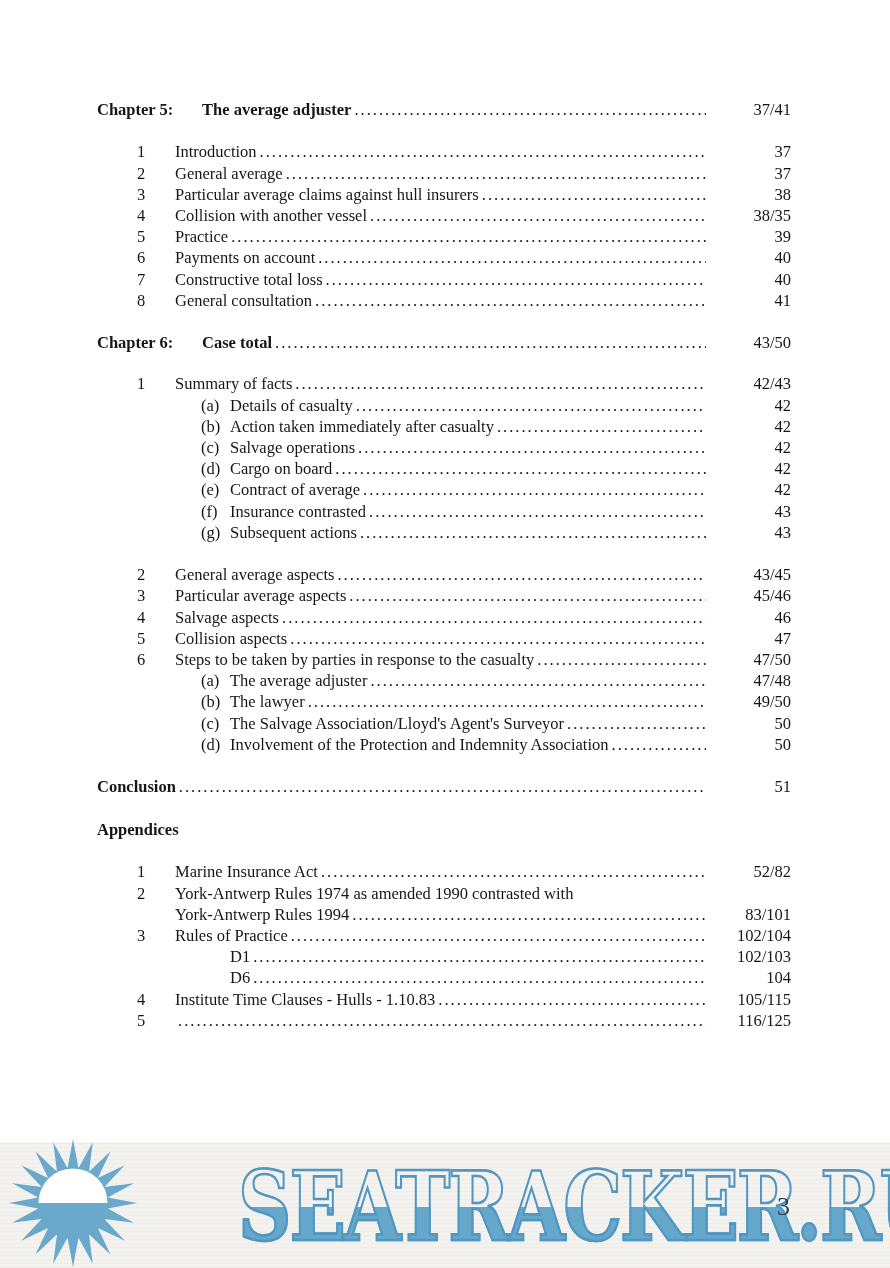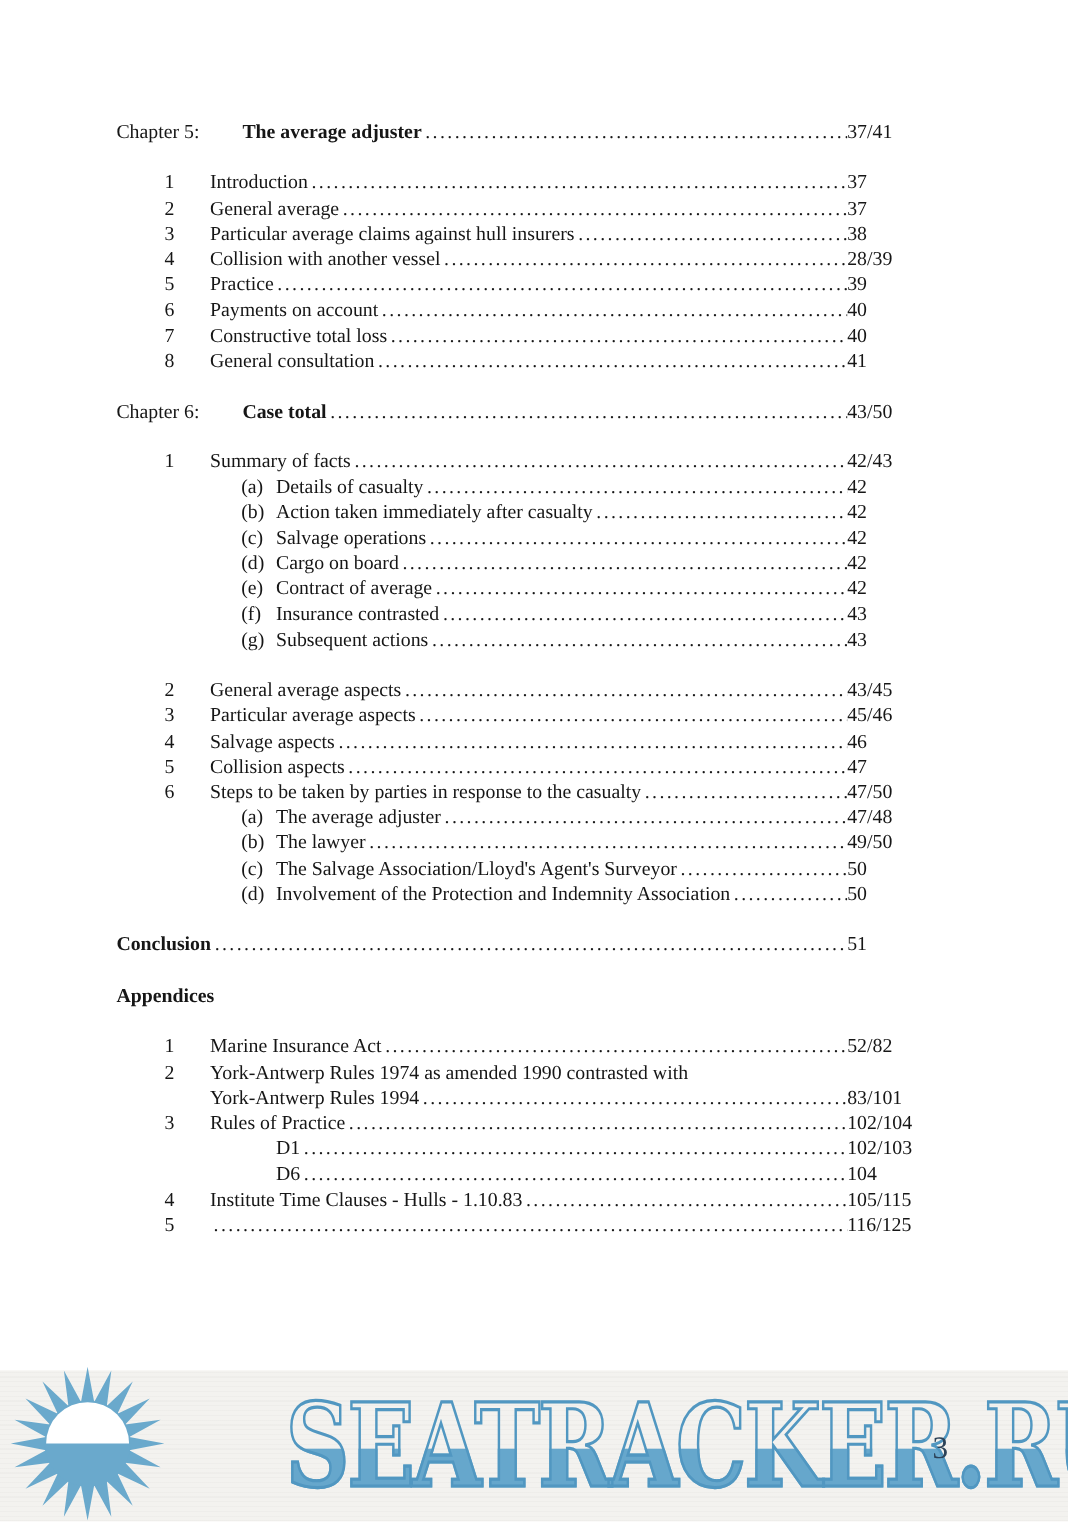--- a/index.html
+++ b/index.html
@@ -13,35 +13,35 @@
   }
   .page{position:absolute;inset:0;}
 
   
   .toc{
     position:absolute;left:97px;top:99px;width:694px;
     font-size:16.5px;line-height:21.2px;z-index:2;
   }
   .row{display:flex;}
   .b{font-weight:bold;}
-  .ch-label{flex:0 0 105px;font-weight:normal;}
+  .ch-label{flex:0 0 105px;font-weight:bold;}
   .num{flex:0 0 38px;margin-left:40px;}
   .row.sub .num{flex:0 0 29px;margin-left:104px;}
   .row.d .num{flex:0 0 0px;margin-left:133px;}
   .lbl{flex:0 0 auto;white-space:pre;}
   .leader{
     flex:1 1 auto;overflow:hidden;white-space:nowrap;
     margin-left:3px;min-width:0;
   }
   .leader::after{
     content:"..........................................................................................................................................................................";
     letter-spacing:2px;
   }
   .leader.hidden-leader{visibility:hidden;}
-  .pg{flex:0 0 85px;text-align:left;white-space:nowrap;}
+  .pg{flex:0 0 85px;text-align:right;white-space:nowrap;}
   .g20{height:20px;} .g21{height:21.2px;} .g22{height:21.6px;}
 
   
   .band{
     position:absolute;left:0;right:0;top:1142px;bottom:0;
     background:#f3f2ef;
     background-image:repeating-linear-gradient(0deg,
       rgba(0,0,0,0.018) 0 1px, rgba(255,255,255,0) 1px 4px);
     z-index:1;
   }
@@ -91,21 +91,21 @@
     <div class="row">
       <span class="num">3</span>
       <span class="lbl">Particular average claims against hull insurers</span>
       <span class="leader"></span>
       <span class="pg">38</span>
     </div>
     <div class="row">
       <span class="num">4</span>
       <span class="lbl">Collision with another vessel</span>
       <span class="leader"></span>
-      <span class="pg">28/39</span>
+      <span class="pg">38/35</span>
     </div>
     <div class="row">
       <span class="num">5</span>
       <span class="lbl">Practice</span>
       <span class="leader"></span>
       <span class="pg">39</span>
     </div>
     <div class="row">
       <span class="num">6</span>
       <span class="lbl">Payments on account</span>

